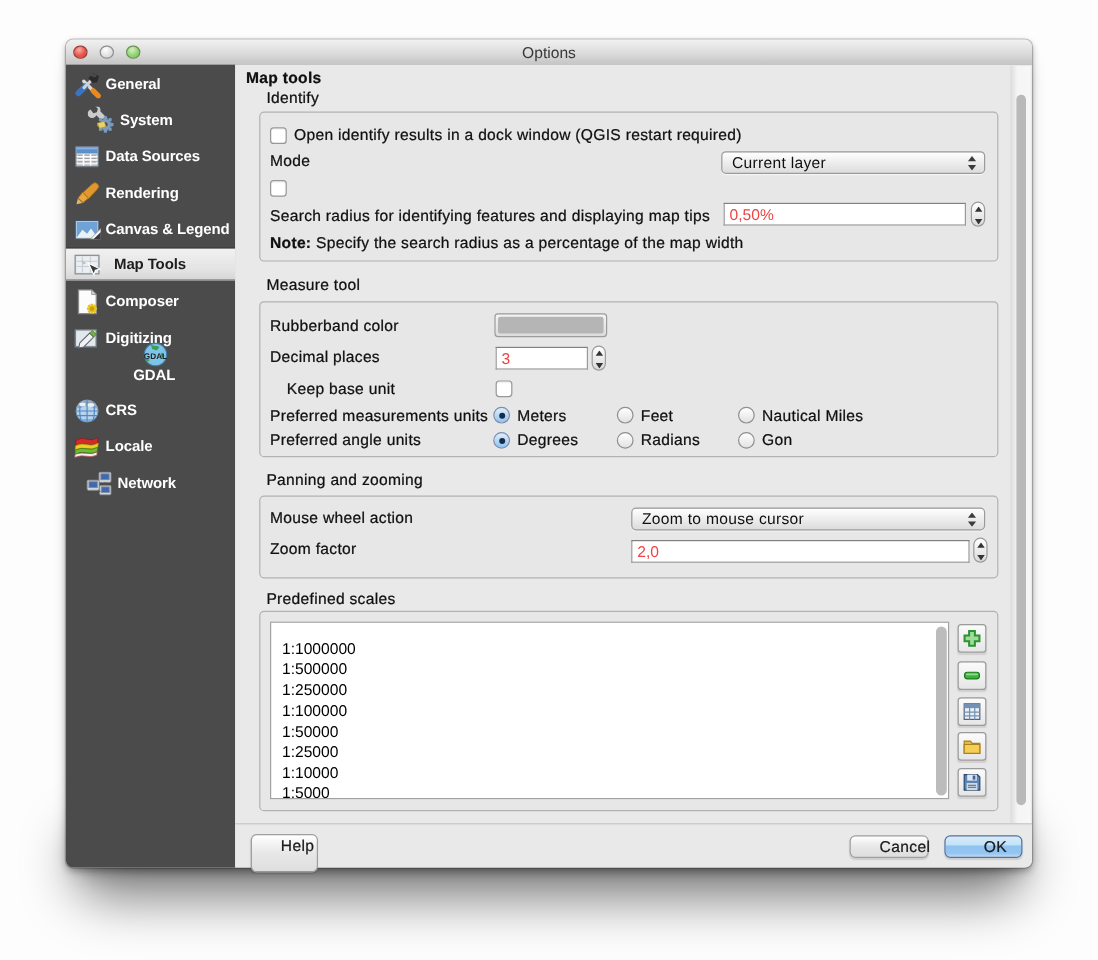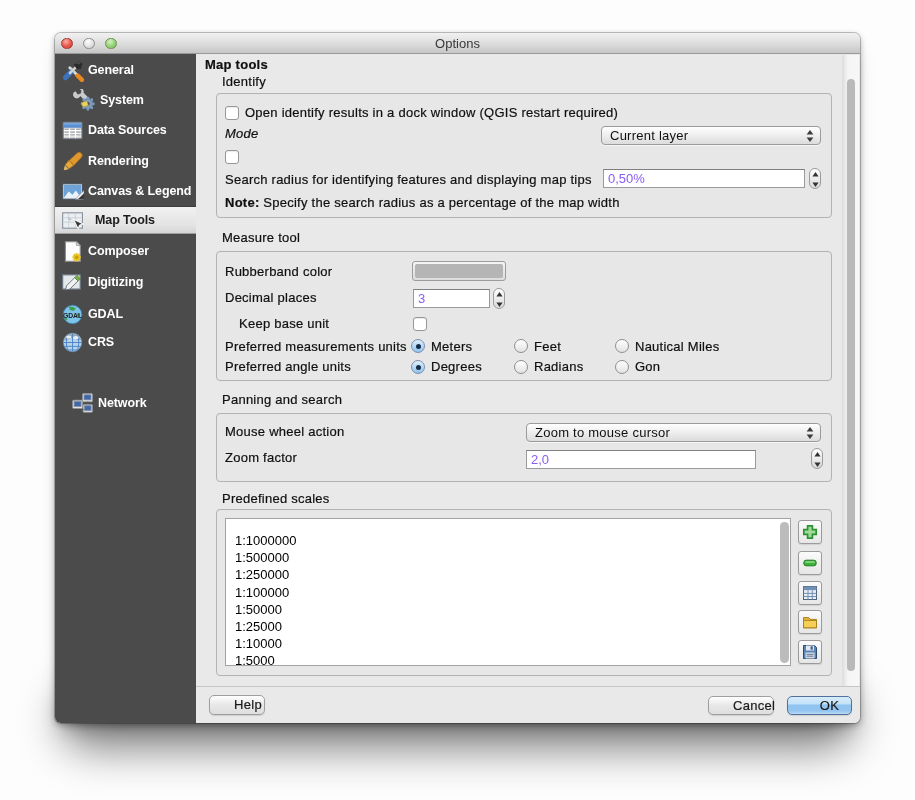--- a/index.html
+++ b/index.html
@@ -24,21 +24,21 @@
 .srow.sel .sl{color:#1d1d1d;margin-left:13px;}
 .content{position:absolute;left:141px;top:21px;width:664px;height:669px;background:#e9e9e9;border-radius:0 0 6px 0;}
 .t{position:absolute;font-size:13px;line-height:16px;color:#101010;white-space:nowrap;letter-spacing:0.25px;-webkit-text-stroke:0.2px #101010;}
 .b{font-weight:bold;}
 .grp{position:absolute;left:161px;width:616px;border:1px solid #b2b2b2;border-radius:4px;background:#e7e7e7;}
 .cb{position:absolute;width:14px;height:14px;background:#fff;border:1.5px solid #979797;border-radius:3px;box-shadow:inset 0 1px 1px rgba(0,0,0,0.08);}
 .dd{position:absolute;height:19px;border:1px solid #9b9b9b;border-radius:4px;background:linear-gradient(#ffffff,#dcdcdc);box-shadow:0 1px 0 rgba(255,255,255,.6);padding-left:13px;}
 .dd .dt{position:absolute;left:8px;top:1px;font-size:13px;line-height:16px;color:#101010;white-space:nowrap;letter-spacing:0.25px;}
 .dd .ar{position:absolute;right:6px;top:3px;width:8px;height:12px;}
 .inp{position:absolute;height:19px;background:#fff;border:1px solid #9a9a9a;border-top-color:#7f7f7f;}
-.inp span{position:absolute;left:4px;top:1px;font-size:13px;line-height:16px;color:#8b5cf6;}
+.inp span{position:absolute;left:4px;top:1px;font-size:13px;line-height:16px;color:#ef4444;}
 .spin{position:absolute;width:12px;height:21px;border:1px solid #9b9b9b;border-radius:6px;background:linear-gradient(#ffffff,#d9d9d9);}
 .radio{position:absolute;width:14px;height:14px;border-radius:50%;border:1px solid #8f8f8f;background:linear-gradient(#ffffff,#e2e2e2);}
 .radio.on{border:1px solid #7e8dad;background:linear-gradient(#dff0fc,#8fc3ee);}
 .radio.on::after{content:"";position:absolute;left:4px;top:4px;width:5px;height:5px;border-radius:50%;background:#152c49;}
 .btn{position:absolute;border:1px solid #9f9f9f;border-radius:5px;background:linear-gradient(#ffffff,#e8e8e8 48%,#dedede);
   font-size:13px;color:#1a1a1a;text-align:center;box-shadow:0 1px 1px rgba(0,0,0,0.12);letter-spacing:0.3px;-webkit-text-stroke:0.2px #1a1a1a;}
 .btn.ok{background:linear-gradient(#d6ecfa 0%,#c4e2f8 40%,#8fc3f0 48%,#94c5f0 82%,#bcdaf5 100%);border:1px solid #52709e;}
 .sbtn{position:absolute;left:743px;width:24px;height:24px;border:1px solid #9b9b9b;border-radius:3px;
   background:linear-gradient(#fbfbfb,#e6e6e6);box-shadow:0 1px 1px rgba(0,0,0,0.10);}
 .sbtn svg{position:absolute;left:3px;top:3px;}
@@ -160,21 +160,21 @@
               <line x1="-3.8" y1="0" x2="3.8" y2="0"></line>
               <line x1="0" y1="-3.8" x2="0" y2="3.8"></line>
               <line x1="-2.7" y1="-2.7" x2="2.7" y2="2.7"></line>
               <line x1="-2.7" y1="2.7" x2="2.7" y2="-2.7"></line>
             </g>
             <circle r="1.7" fill="#c9a20a"></circle>
           </g>
         </svg>
         <span class="sl">Composer</span>
       </div>
-    <div class="srow" style="top:245px;">
+    <div class="srow" style="top:231px;flex-direction:column;">
         <svg width="21" height="21" viewBox="0 0 21 21">
           <circle cx="10.5" cy="10.5" r="8.5" fill="#7ec3e8" stroke="#3a7da8" stroke-width="0.8"></circle>
           <path d="M7 2.8 c2 1.4 5 0.6 6.5 2 l-2 2.5 -3.5-1z" fill="#3f9e4f"></path>
           <path d="M15 9 c1.5 0.5 2.5 2 2 3.5 l-2.5-0.5z" fill="#3f9e4f"></path>
           <path d="M4 13 l2 1.5 -1 1.5 -1.8-1.5z" fill="#3f9e4f"></path>
           <text x="10.5" y="13.6" font-family="Liberation Sans" font-size="6.2" font-weight="bold" fill="#222222" text-anchor="middle">GDAL</text>
         </svg>
         <span class="sl">GDAL</span>
       </div>
     <div class="srow" style="top:273px;">
@@ -184,20 +184,29 @@
           <g stroke="#4f87c8" stroke-width="0.9" fill="none">
             <path d="M2.2 10.5 h16.6 M3 14 h15 M5.5 17.3 h10"></path>
             <path d="M10.5 2.1 v16.8 M6 3.2 c-1.5 5-1.5 9.5 0 14.5 M15 3.2 c1.5 5 1.5 9.5 0 14.5"></path>
           </g>
           <g fill="#e8eef4">
             <ellipse cx="7" cy="5.5" rx="2.4" ry="1.4"></ellipse>
             <ellipse cx="13.5" cy="6" rx="2.6" ry="1.5"></ellipse>
           </g>
         </svg>
         <span class="sl">CRS</span>
+      </div>
+    <div class="srow" style="top:303px;">
+        <svg width="21" height="21" viewBox="0 0 21 21">
+          <path d="M2 5.5 q4-2.5 8-1 t9-1 l-0.5 4 q-4 2-8.5 1 t-8 1z" fill="#d42a2a" stroke="#8f1414" stroke-width="0.5"></path>
+          <path d="M1.8 9.5 q4-2 8.5-0.8 t8.7-1.2 l-0.4 3.4 q-4.5 1.8-8.5 0.8 t-8.6 1z" fill="#e8cf20" stroke="#a8901a" stroke-width="0.5"></path>
+          <path d="M1.6 12.7 q4.5-1.8 8.7-0.8 t8.3-1.2 l-0.4 3.4 q-4 1.8-8.3 0.8 t-8.6 1z" fill="#6abf2e" stroke="#3a7a14" stroke-width="0.5"></path>
+          <path d="M1.4 16 q4.5-1.6 8.7-0.7 t8.1-1.1 l-0.3 2.6 q-4 1.6-8.2 0.7 t-8.5 0.9z" fill="#f0f0f0" stroke="#b05050" stroke-width="0.6"></path>
+        </svg>
+        <span class="sl">Locale</span>
       </div>
     <div class="srow" style="top:334px;padding-left:10px;">
         <svg width="21" height="21" viewBox="0 0 21 21">
           <g stroke="#8a8f96" stroke-width="0.7">
             <rect x="10.5" y="1.5" width="9" height="7.5" rx="0.8" fill="#e6e8ea"></rect>
             <rect x="11.8" y="2.6" width="6.4" height="4.6" fill="#3f68b0"></rect>
             <rect x="1.5" y="7.5" width="9" height="7.5" rx="0.8" fill="#e6e8ea"></rect>
             <rect x="2.8" y="8.6" width="6.4" height="4.6" fill="#3f68b0"></rect>
             <rect x="11" y="11.5" width="8.5" height="7" rx="0.8" fill="#dfe1e4"></rect>
             <rect x="12.2" y="12.5" width="6.1" height="4.4" fill="#3f68b0"></rect>
@@ -211,21 +220,21 @@
 
   <div style="position:absolute;left:787px;top:22px;width:17px;height:631px;background:linear-gradient(90deg,#dcdcdc,#f5f5f5 35%,#f7f7f7);border-radius:0;"></div>
   <div style="position:absolute;left:792px;top:46px;width:8px;height:592px;border-radius:4px;background:#b9b9b9;"></div>
 
   <div class="t b" style="left:150px;top:24px;">Map tools</div>
   <div class="t" style="left:167px;top:41px;">Identify</div>
 
   <div class="grp" style="top:60px;height:125px;"></div>
   <span class="cb" style="left:170px;top:73px;"></span>
   <div class="t" style="left:190px;top:72px;">Open identify results in a dock window (QGIS restart required)</div>
-  <div class="t" style="left:170px;top:93px;font-style:italic;">Mode</div>
+  <div class="t" style="left:170px;top:93px;">Mode</div>
   <div class="dd" style="left:546px;top:93px;width:220px;">
       <span class="dt">Current layer</span>
     <svg class="ar" viewBox="0 0 8 12">
         <path d="M4 0 L7.4 4.4 L0.6 4.4 Z" fill="#3c3c3c"></path>
         <path d="M4 12 L7.4 7.6 L0.6 7.6 Z" fill="#3c3c3c"></path>
       </svg>
   </div>
   <span class="cb" style="left:170px;top:117px;"></span>
   <div class="t" style="left:170px;top:139px;">Search radius for identifying features and displaying map tips</div>
   <div class="inp" style="left:548px;top:136px;width:202px;">
@@ -265,32 +274,32 @@
   <span class="radio" style="left:560px;top:306px;"></span>
   <div class="t" style="left:580px;top:306px;">Nautical Miles</div>
   <div class="t" style="left:170px;top:326px;">Preferred angle units</div>
   <span class="radio on" style="left:356px;top:326.5px;"></span>
   <div class="t" style="left:376px;top:326px;">Degrees</div>
   <span class="radio" style="left:459px;top:326.5px;"></span>
   <div class="t" style="left:479px;top:326px;">Radians</div>
   <span class="radio" style="left:560px;top:326.5px;"></span>
   <div class="t" style="left:580px;top:326px;">Gon</div>
 
-  <div class="t" style="left:167px;top:359px;">Panning and search</div>
+  <div class="t" style="left:167px;top:359px;">Panning and zooming</div>
   <div class="grp" style="top:380px;height:69px;"></div>
   <div class="t" style="left:170px;top:391px;">Mouse wheel action</div>
   <div class="dd" style="left:471px;top:390px;width:295px;">
       <span class="dt">Zoom to mouse cursor</span>
     <svg class="ar" viewBox="0 0 8 12">
         <path d="M4 0 L7.4 4.4 L0.6 4.4 Z" fill="#3c3c3c"></path>
         <path d="M4 12 L7.4 7.6 L0.6 7.6 Z" fill="#3c3c3c"></path>
       </svg>
   </div>
   <div class="t" style="left:170px;top:417px;">Zoom factor</div>
-  <div class="inp" style="left:471px;top:417px;width:230px;">
+  <div class="inp" style="left:471px;top:417px;width:282px;">
       <span>2,0</span>
     </div>
   <div class="spin" style="left:756px;top:415px;">
     <svg style="position:absolute;left:2px;top:3px;" width="7" height="15" viewBox="0 0 7 15">
         <path d="M3.5 0 L6.6 4.4 L0.4 4.4 Z" fill="#333"></path>
         <path d="M3.5 15 L6.6 10.6 L0.4 10.6 Z" fill="#333"></path>
       </svg>
   </div>
 
   <div class="t" style="left:167px;top:458px;">Predefined scales</div>
@@ -333,16 +342,16 @@
         <path d="M1.5 1.5 h11 l2 2 v11 h-13z" fill="#5c85b5" stroke="#2c4a6e"></path>
         <rect x="4" y="1.5" width="8" height="5" fill="#dfe7f0"></rect>
         <rect x="8.6" y="2.3" width="2.2" height="3.4" fill="#44618a"></rect>
         <rect x="3.5" y="8.5" width="9" height="6" fill="#cfd9e5"></rect>
         <line x1="4.6" y1="10.4" x2="11.4" y2="10.4" stroke="#6a7f99"></line>
         <line x1="4.6" y1="12.2" x2="11.4" y2="12.2" stroke="#6a7f99"></line>
       </svg>
     </div>
 
   <div style="position:absolute;left:141px;top:653px;width:664px;height:1px;background:#c6c6c6;"></div>
-  <div class="btn" style="left:154px;top:662px;width:56px;height:20px;line-height:18px;padding-left:22px;">Help</div>
+  <div class="btn" style="left:154px;top:662px;width:56px;height:32px;line-height:18px;padding-left:22px;">Help</div>
   <div class="btn" style="left:653px;top:663px;width:66px;height:19px;line-height:17px;padding-left:24px;">Cancel</div>
   <div class="btn ok" style="left:732px;top:663px;width:65px;height:19px;line-height:17px;padding-left:20px;">OK</div>
 </div>
 
 </body></html>

